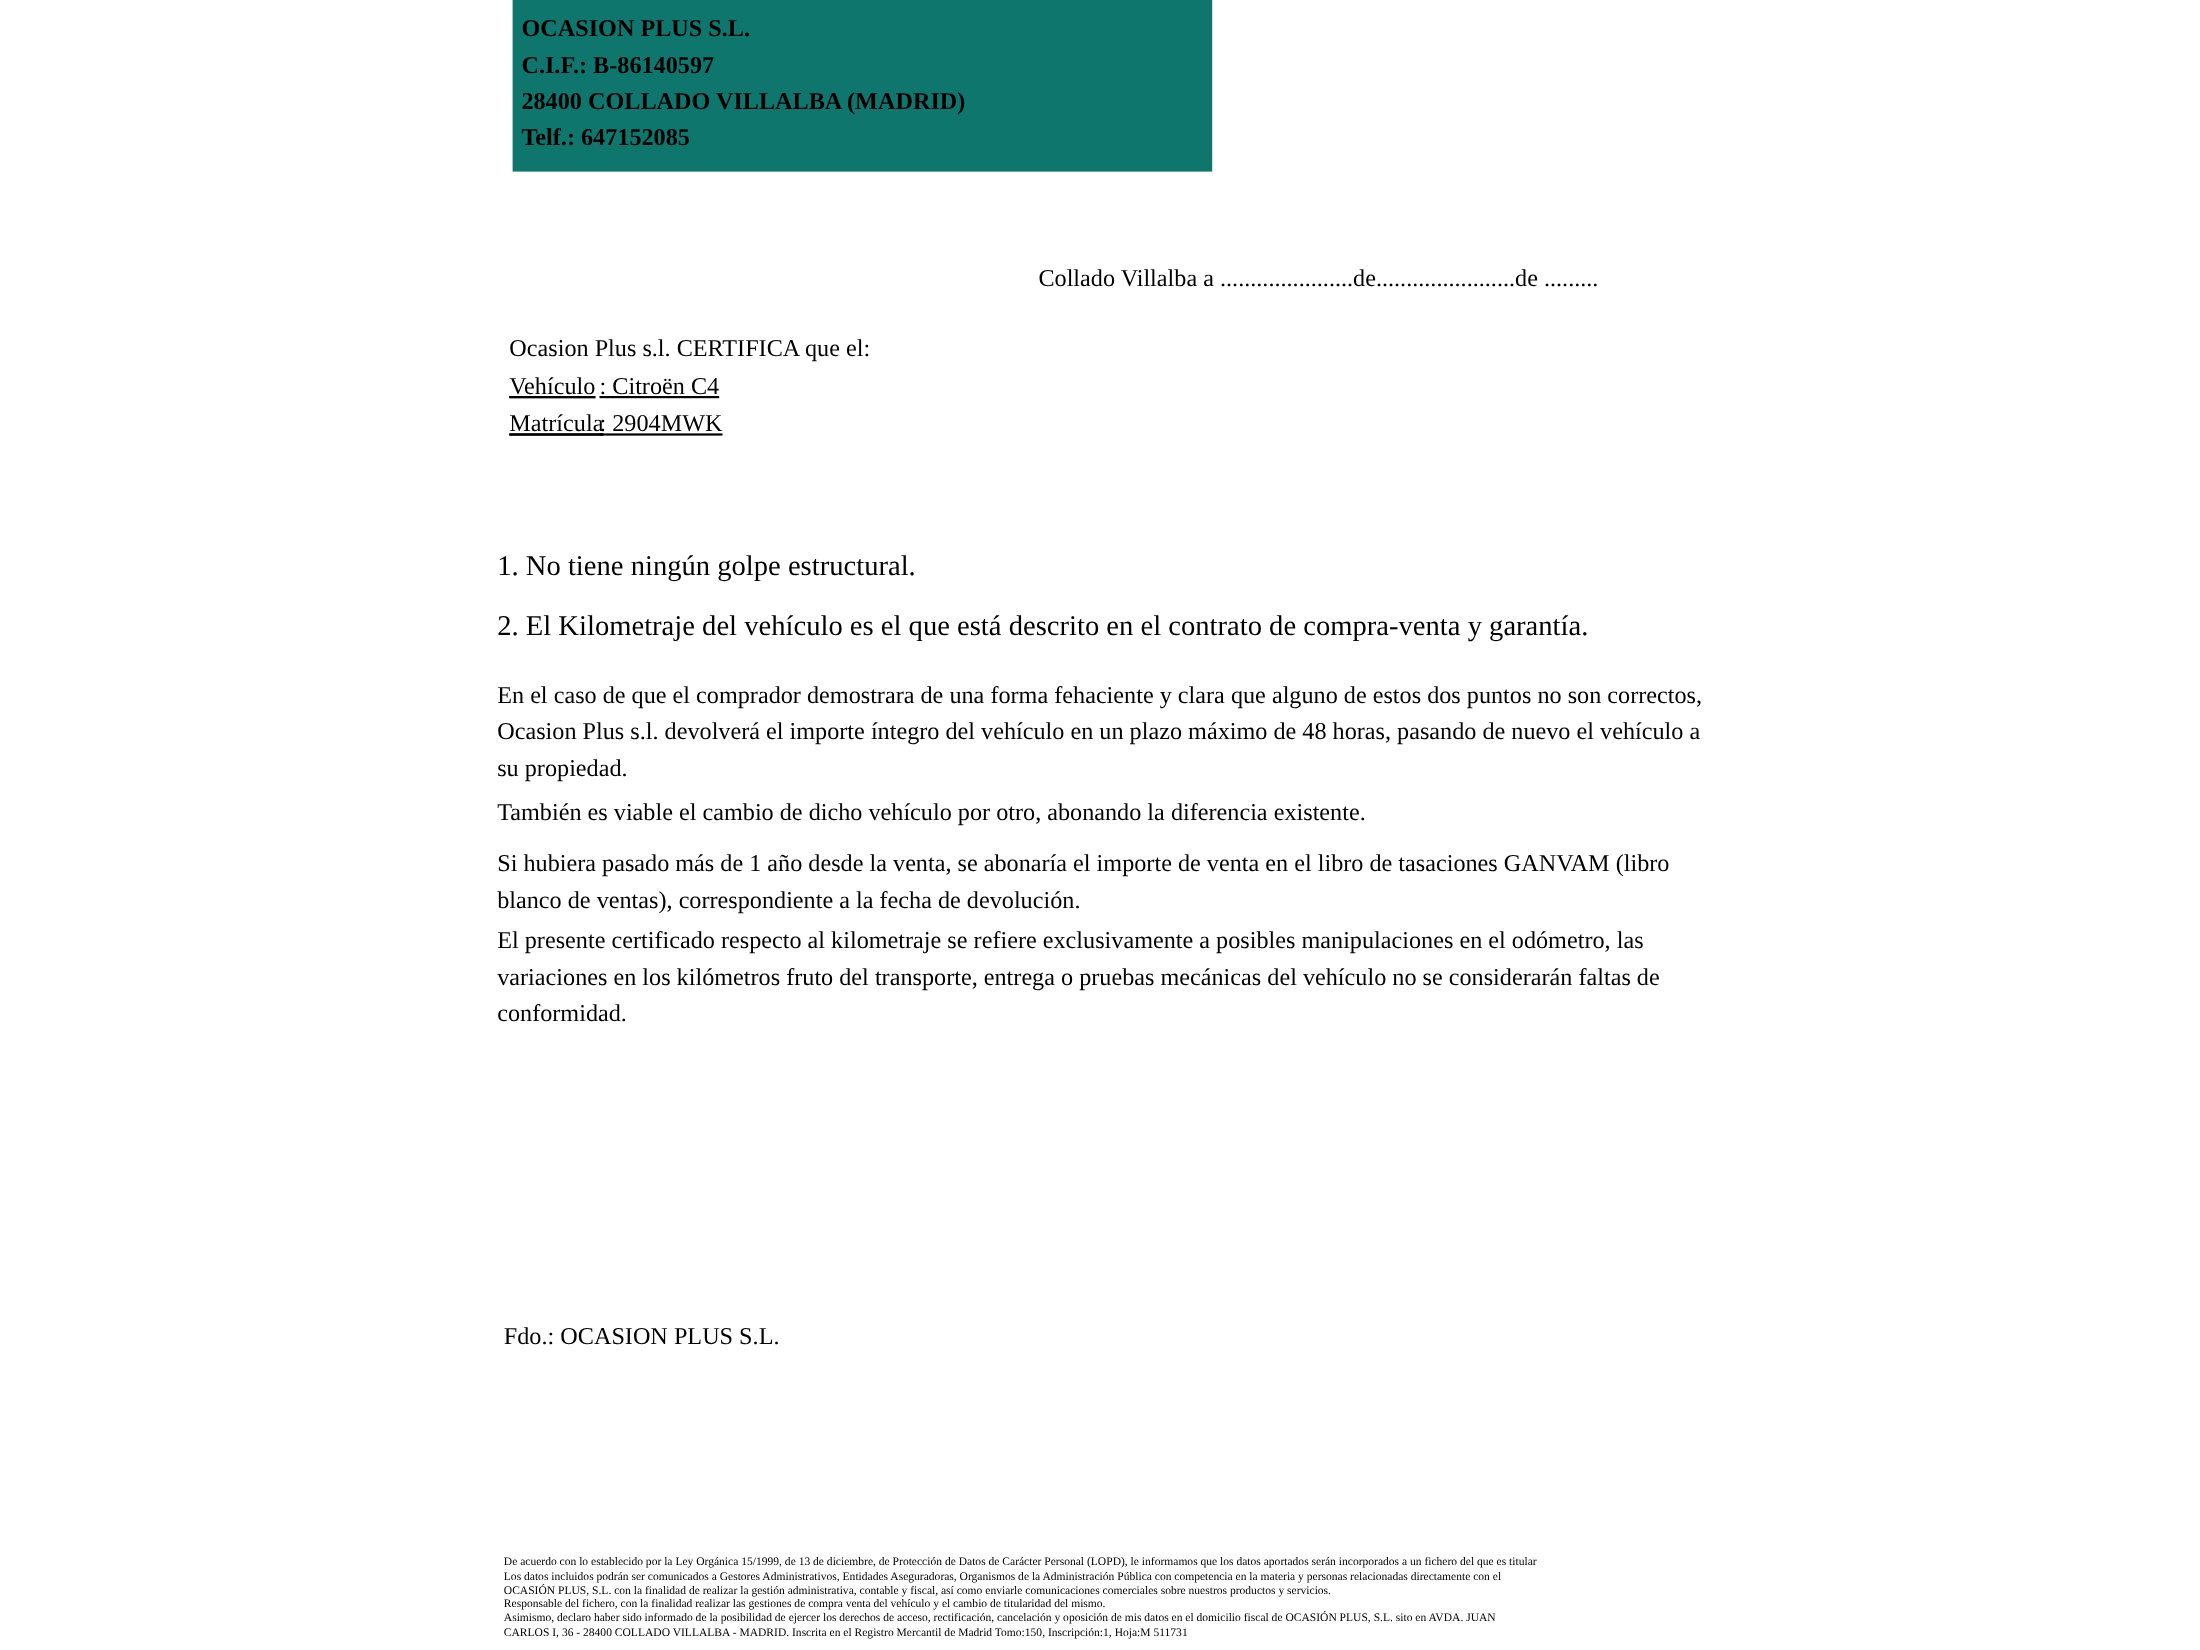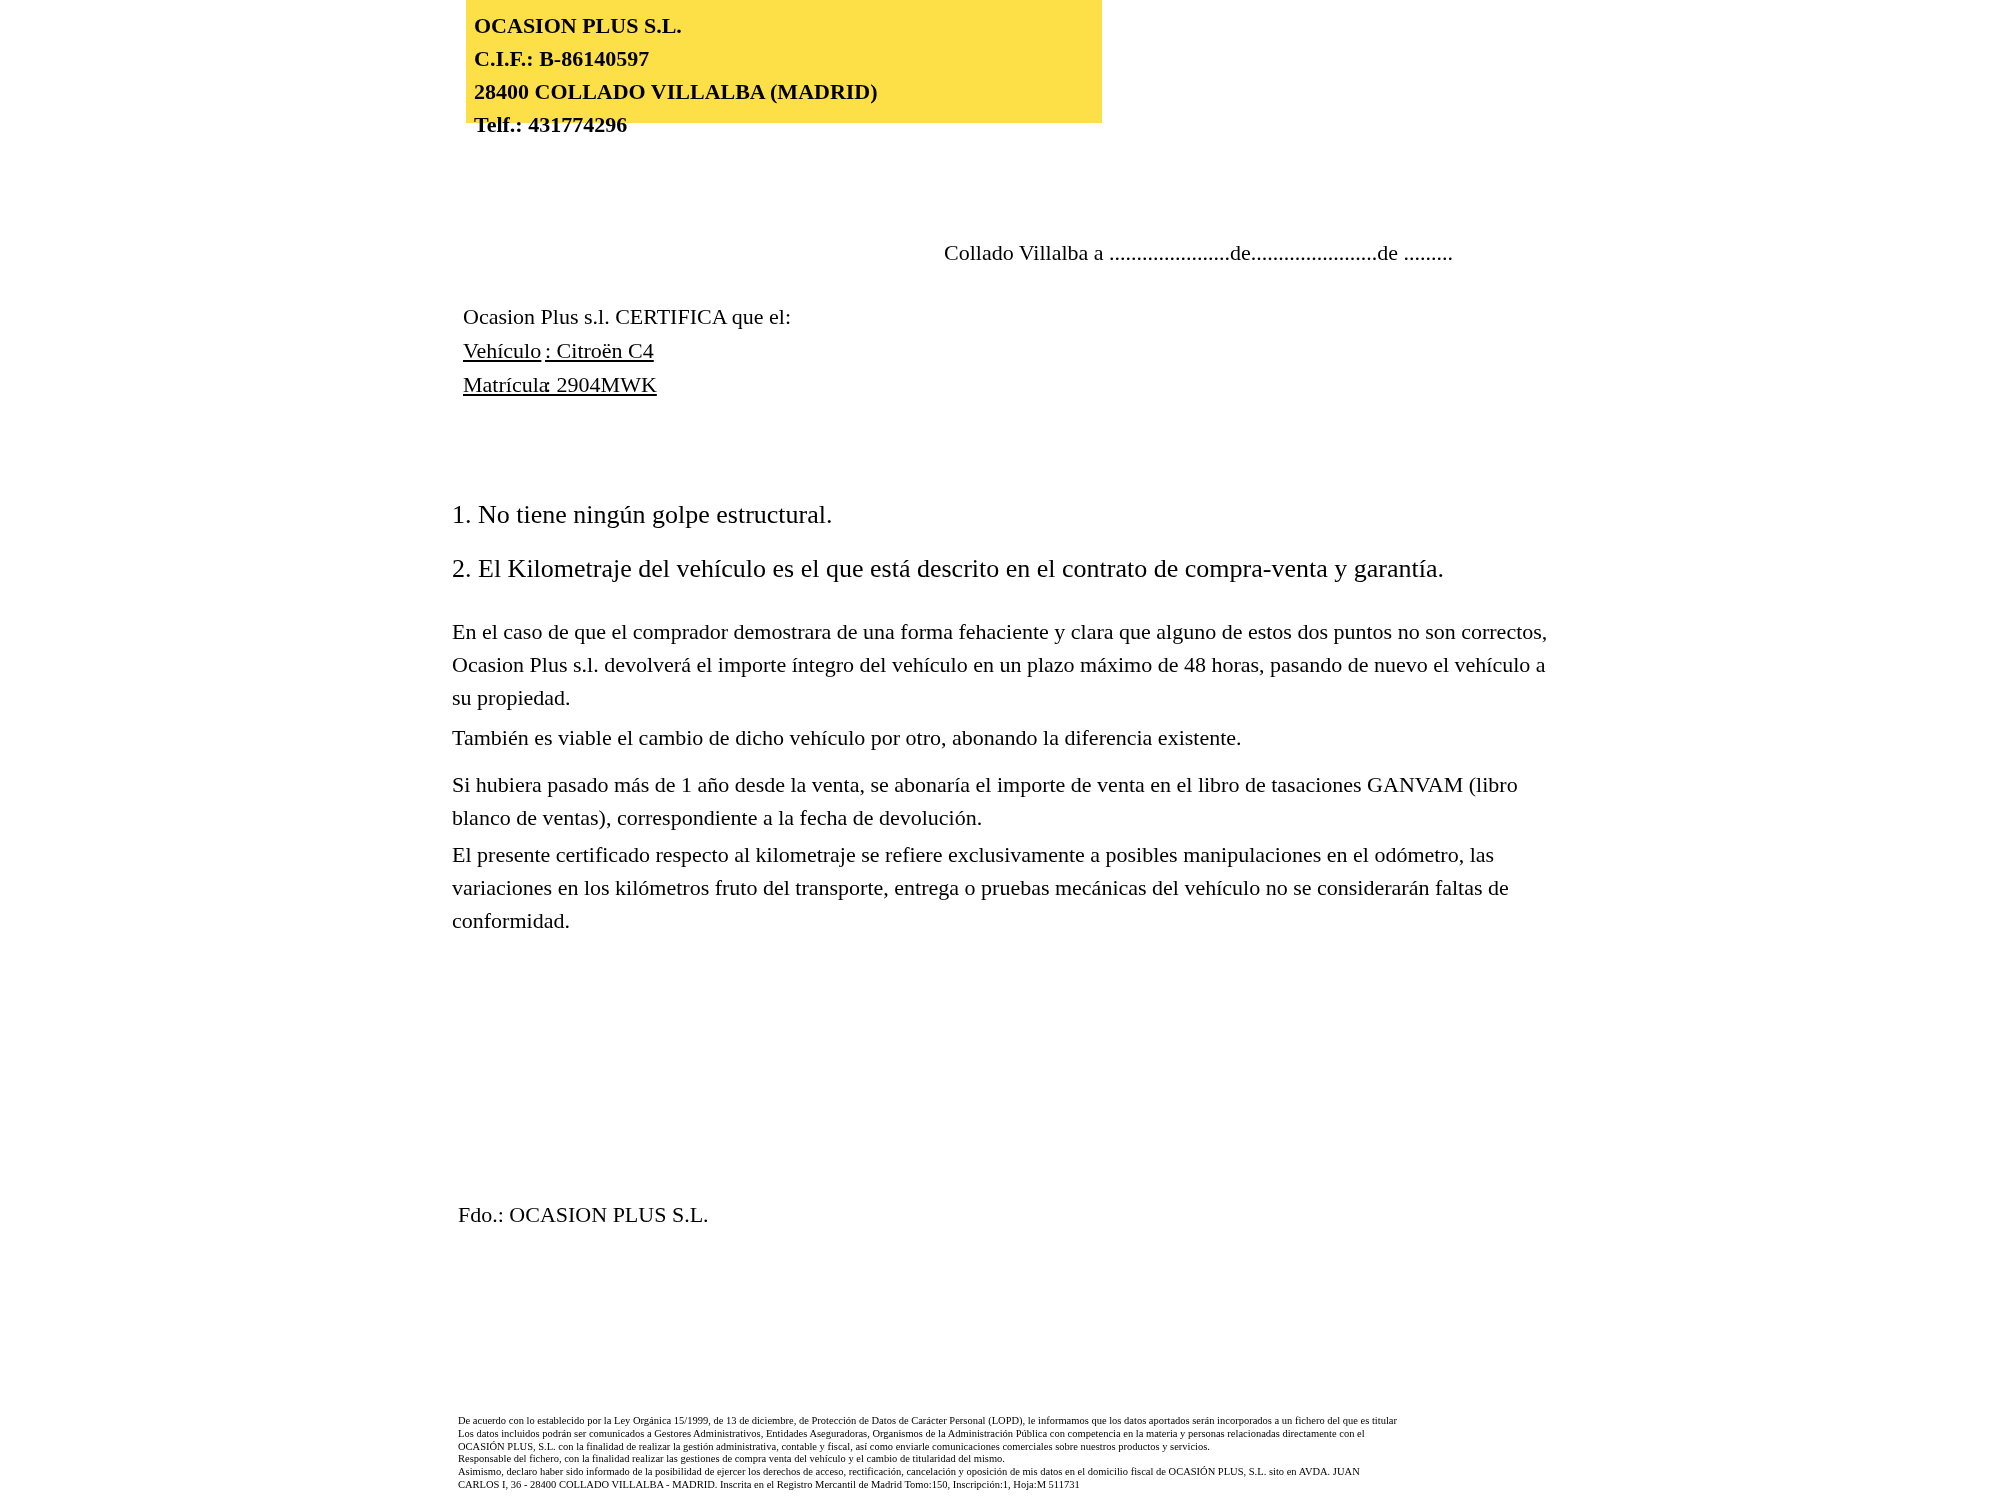--- a/index.html
+++ b/index.html
@@ -10,22 +10,22 @@
     background: #ffffff;
     color: #000000;
     font-family: "Liberation Serif", serif;
     overflow: hidden;
   }
   .header-box {
     position: absolute;
     left: 466px;
     top: 0;
     width: 636px;
-    height: 123px;
-    background: #fde047;
+    height: 156px;
+    background: #0f766e;
     box-sizing: border-box;
     padding: 9px 0 0 8px;
   }
   .header-line {
     font-weight: bold;
     font-size: 22px;
     line-height: 33px;
     white-space: nowrap;
   }
   .date-line {
@@ -89,21 +89,21 @@
 </style>
 </head>
 <body>
 
 <div class="page">
 
   <div class="header-box">
     <div class="header-line">OCASION PLUS S.L.</div>
     <div class="header-line">C.I.F.: B-86140597</div>
     <div class="header-line">28400 COLLADO VILLALBA (MADRID)</div>
-    <div class="header-line">Telf.: 431774296</div>
+    <div class="header-line">Telf.: 647152085</div>
   </div>
 
   <div class="date-line">Collado Villalba a ......................de.......................de .........</div>
 
   <div class="certify-block">
     <div>Ocasion Plus s.l. CERTIFICA que el:</div>
     <div class="certify-row">
       <div class="certify-label-cell"><span class="certify-label-text">Vehículo</span></div>
       <div>: Citroën C4</div>
     </div>

